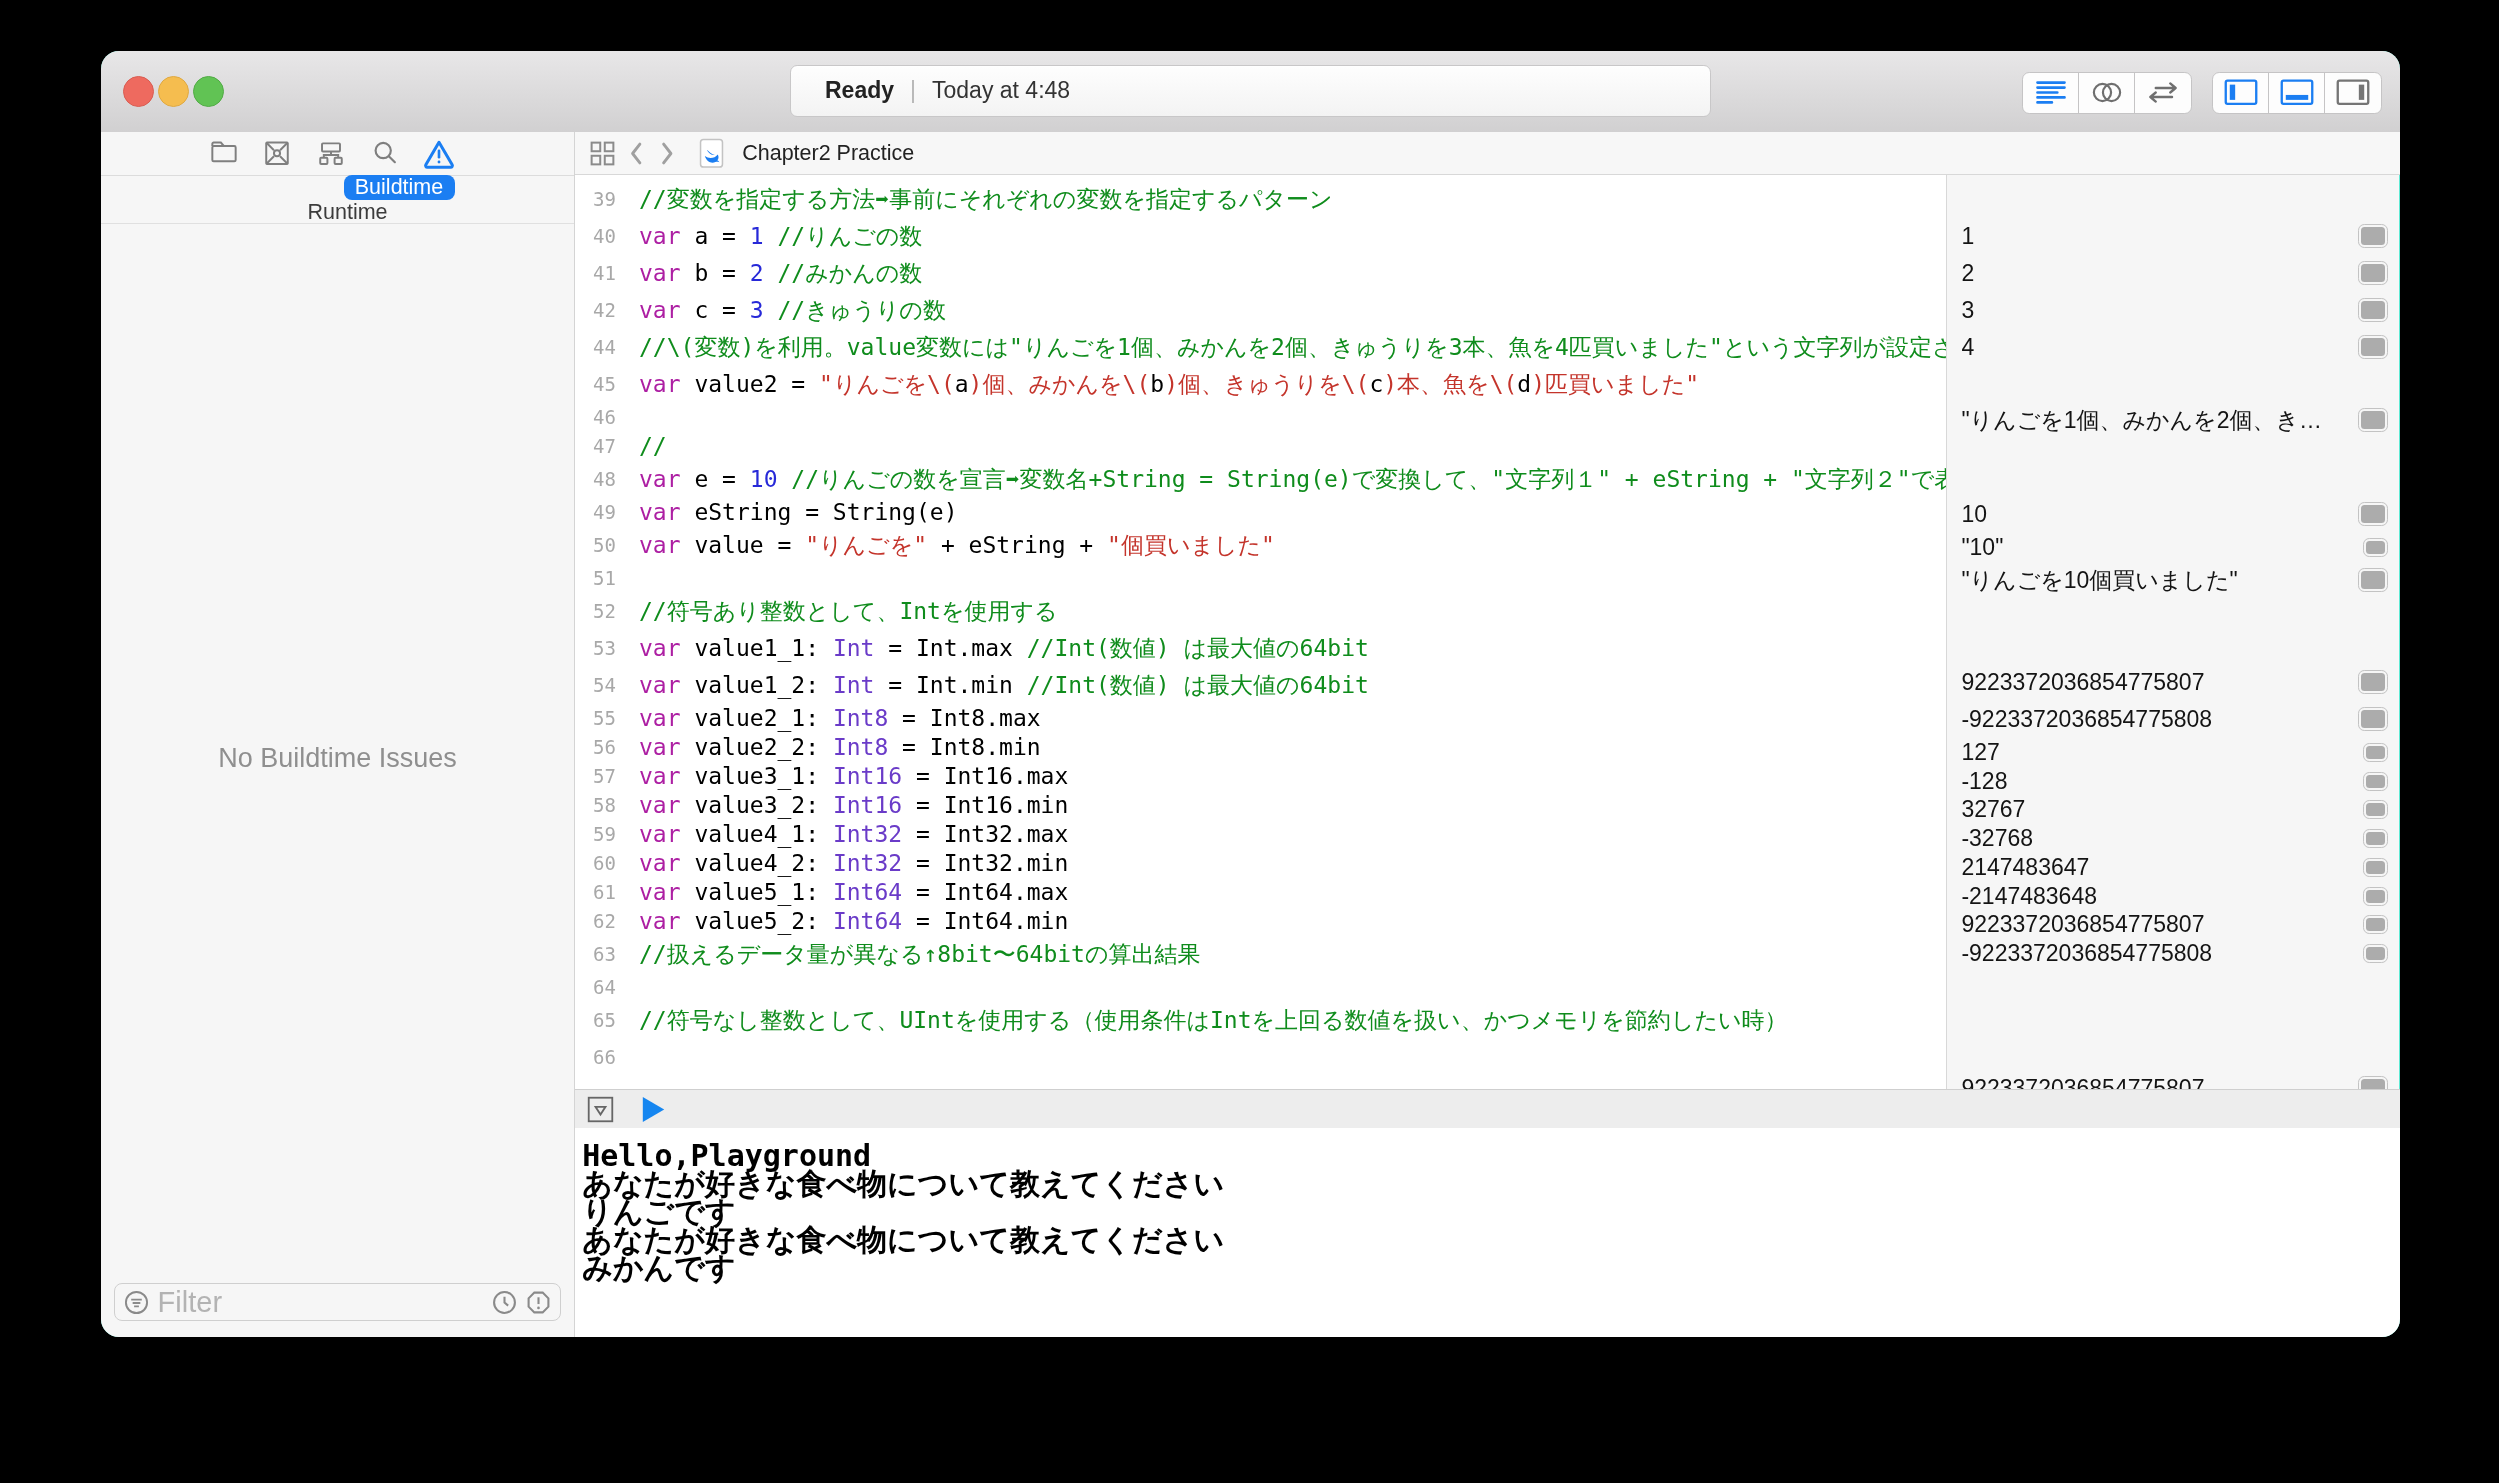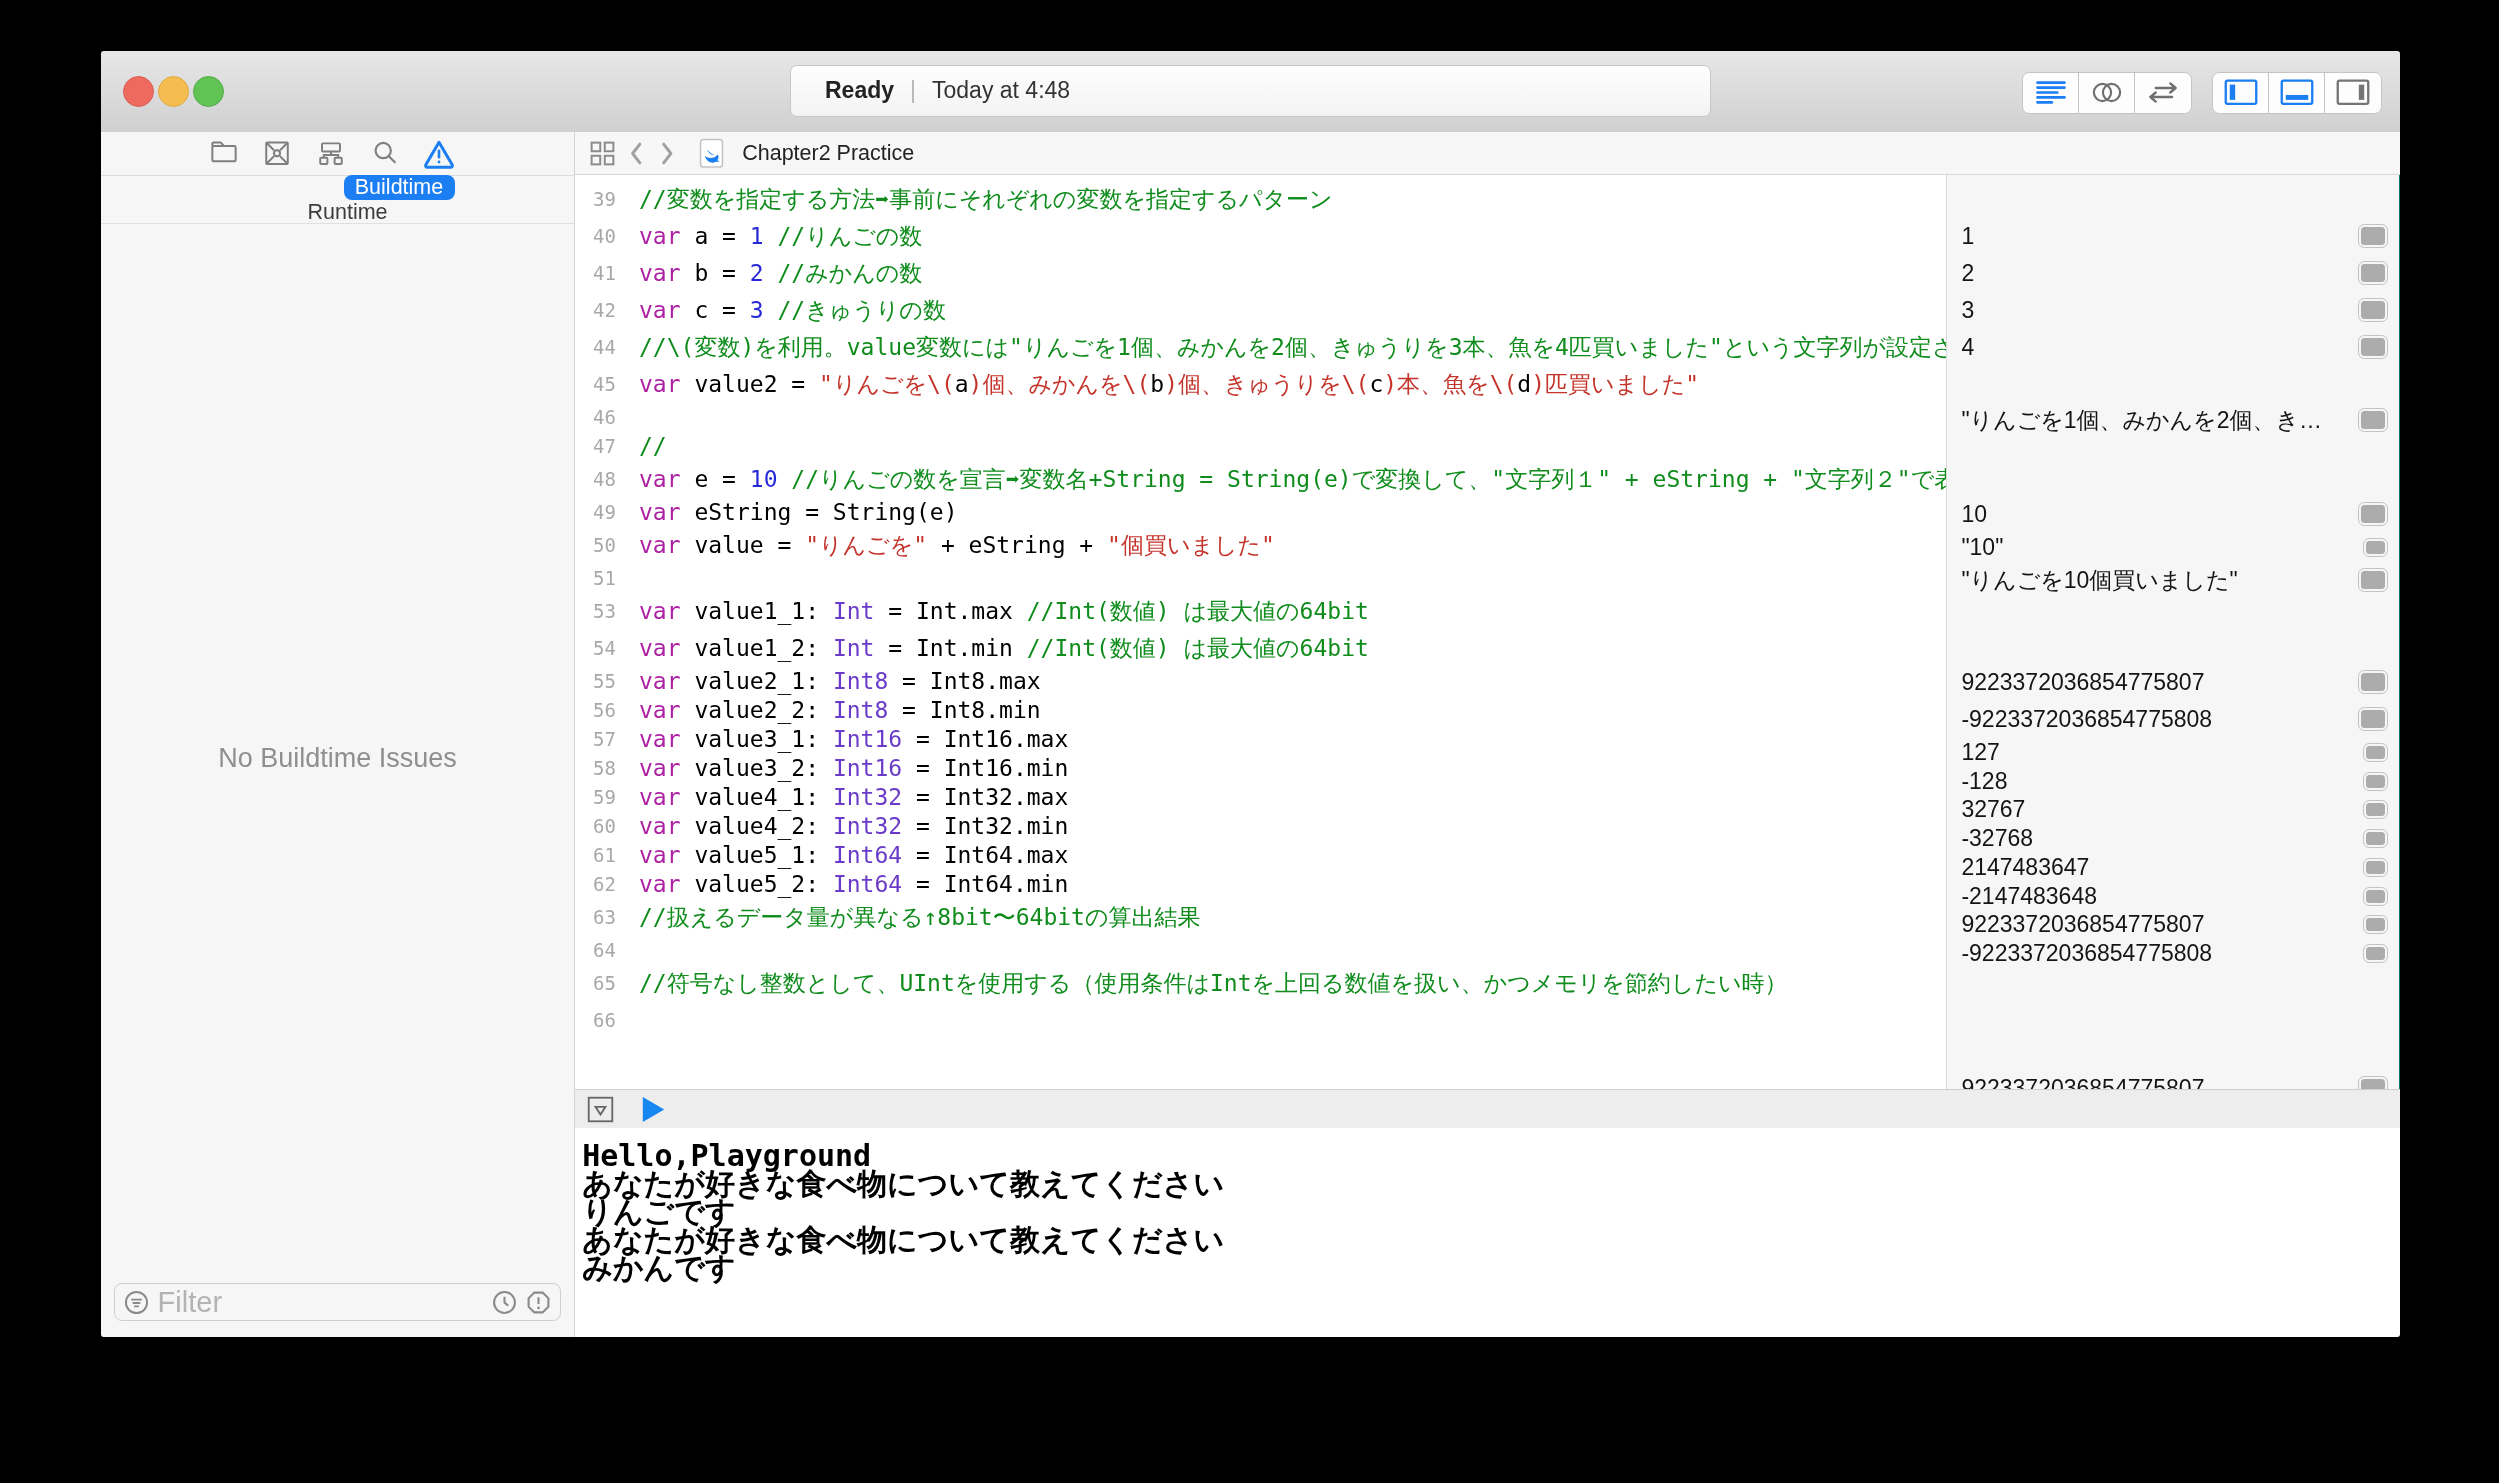--- a/index.html
+++ b/index.html
@@ -1,16 +1,16 @@
 <!DOCTYPE html>
 <html style="font-size:14.4px"><head>
 <meta charset="utf-8">
 <style>
   html,body{margin:0;padding:0;background:#000;width:2500px;height:1483px;font-family:"Liberation Sans","DejaVu Sans",sans-serif;}
-  #window{position:absolute;left:101px;top:51px;width:2299px;height:1286px;border-radius:3px;overflow:hidden;background:#0f766e;box-shadow:0 20px 63px rgba(0,0,0,.65);}
+  #window{position:absolute;left:101px;top:51px;width:2299px;height:1286px;border-radius:18px;overflow:hidden;background:#5eead4;box-shadow:0 20px 63px rgba(0,0,0,.65);}
   
   .titlebar{position:absolute;left:0;top:0;width:100%;height:81px;background:linear-gradient(#e8e7e8,#d1d0d1);border-bottom:0.9px solid #b4b3b4;}
   .traffic{position:absolute;top:25px;width:29px;height:29px;border-radius:50%;}
   .t-red{left:22.4px;background:#ee6a5f;border:0.9px solid #d95d52;}
   .t-yellow{left:57px;background:#f5bd4f;border:0.9px solid #dfa943;}
   .t-green{left:92px;background:#61c354;border:0.9px solid #52ab46;}
   .activity{position:absolute;left:689px;top:13.5px;width:921px;height:52px;border-radius:7.2px;background:linear-gradient(#fefefe,#f3f3f3);border:0.9px solid #c8c7c8;box-shadow:inset 0 0.9px 0 #fff;display:flex;align-items:center;padding-left:34px;box-sizing:border-box;}
   .activity .status{font-weight:bold;font-size:23px;color:#222;}
   .activity .sep{color:#b5b5b5;font-size:23px;margin:0 16px;}
   .activity .time{font-size:23px;color:#333;}
@@ -236,20 +236,21 @@
       <div class="code-line tall"><span class="gutter">41</span><span class="code-text"><span class="tok-k">var</span><span class="tok-p"> b = </span><span class="tok-n">2</span><span class="tok-p"> </span><span class="tok-c">//みかんの数</span></span></div>
       <div class="code-line tall"><span class="gutter">42</span><span class="code-text"><span class="tok-k">var</span><span class="tok-p"> c = </span><span class="tok-n">3</span><span class="tok-p"> </span><span class="tok-c">//きゅうりの数</span></span></div>
       <div class="code-line tall"><span class="gutter">44</span><span class="code-text"><span class="tok-c">//\(変数)を利用。value変数には"りんごを1個、みかんを2個、きゅうりを3本、魚を4匹買いました"という文字列が設定されるように記述する</span></span></div>
       <div class="code-line tall"><span class="gutter">45</span><span class="code-text"><span class="tok-k">var</span><span class="tok-p"> value2 = </span><span class="tok-s">"りんごを\(</span><span class="tok-p">a</span><span class="tok-s">)個、みかんを\(</span><span class="tok-p">b</span><span class="tok-s">)個、きゅうりを\(</span><span class="tok-p">c</span><span class="tok-s">)本、魚を\(</span><span class="tok-p">d</span><span class="tok-s">)匹買いました"</span></span></div>
       <div class="code-line short"><span class="gutter">46</span><span class="code-text"></span></div>
       <div class="code-line short"><span class="gutter">47</span><span class="code-text"><span class="tok-c">//</span></span></div>
       <div class="code-line tall"><span class="gutter">48</span><span class="code-text"><span class="tok-k">var</span><span class="tok-p"> e = </span><span class="tok-n">10</span><span class="tok-p"> </span><span class="tok-c">//りんごの数を宣言➡変数名+String = String(e)で変換して、"文字列１" + eString + "文字列２"で表記。</span></span></div>
       <div class="code-line short"><span class="gutter">49</span><span class="code-text"><span class="tok-k">var</span><span class="tok-p"> eString = String(e)</span></span></div>
       <div class="code-line tall"><span class="gutter">50</span><span class="code-text"><span class="tok-k">var</span><span class="tok-p"> value = </span><span class="tok-s">"りんごを"</span><span class="tok-p"> + eString + </span><span class="tok-s">"個買いました"</span></span></div>
       <div class="code-line short"><span class="gutter">51</span><span class="code-text"></span></div>
+      <div class="code-line tall"><span class="gutter">52</span><span class="code-text"><span class="tok-c">//符号あり整数として、Intを使用する</span></span></div>
       <div class="code-line tall"><span class="gutter">53</span><span class="code-text"><span class="tok-k">var</span><span class="tok-p"> value1_1: </span><span class="tok-t">Int</span><span class="tok-p"> = Int.max </span><span class="tok-c">//Int(数値) は最大値の64bit</span></span></div>
       <div class="code-line tall"><span class="gutter">54</span><span class="code-text"><span class="tok-k">var</span><span class="tok-p"> value1_2: </span><span class="tok-t">Int</span><span class="tok-p"> = Int.min </span><span class="tok-c">//Int(数値) は最大値の64bit</span></span></div>
       <div class="code-line short"><span class="gutter">55</span><span class="code-text"><span class="tok-k">var</span><span class="tok-p"> value2_1: </span><span class="tok-t">Int8</span><span class="tok-p"> = Int8.max</span></span></div>
       <div class="code-line short"><span class="gutter">56</span><span class="code-text"><span class="tok-k">var</span><span class="tok-p"> value2_2: </span><span class="tok-t">Int8</span><span class="tok-p"> = Int8.min</span></span></div>
       <div class="code-line short"><span class="gutter">57</span><span class="code-text"><span class="tok-k">var</span><span class="tok-p"> value3_1: </span><span class="tok-t">Int16</span><span class="tok-p"> = Int16.max</span></span></div>
       <div class="code-line short"><span class="gutter">58</span><span class="code-text"><span class="tok-k">var</span><span class="tok-p"> value3_2: </span><span class="tok-t">Int16</span><span class="tok-p"> = Int16.min</span></span></div>
       <div class="code-line short"><span class="gutter">59</span><span class="code-text"><span class="tok-k">var</span><span class="tok-p"> value4_1: </span><span class="tok-t">Int32</span><span class="tok-p"> = Int32.max</span></span></div>
       <div class="code-line short"><span class="gutter">60</span><span class="code-text"><span class="tok-k">var</span><span class="tok-p"> value4_2: </span><span class="tok-t">Int32</span><span class="tok-p"> = Int32.min</span></span></div>
       <div class="code-line short"><span class="gutter">61</span><span class="code-text"><span class="tok-k">var</span><span class="tok-p"> value5_1: </span><span class="tok-t">Int64</span><span class="tok-p"> = Int64.max</span></span></div>
       <div class="code-line short"><span class="gutter">62</span><span class="code-text"><span class="tok-k">var</span><span class="tok-p"> value5_2: </span><span class="tok-t">Int64</span><span class="tok-p"> = Int64.min</span></span></div>

